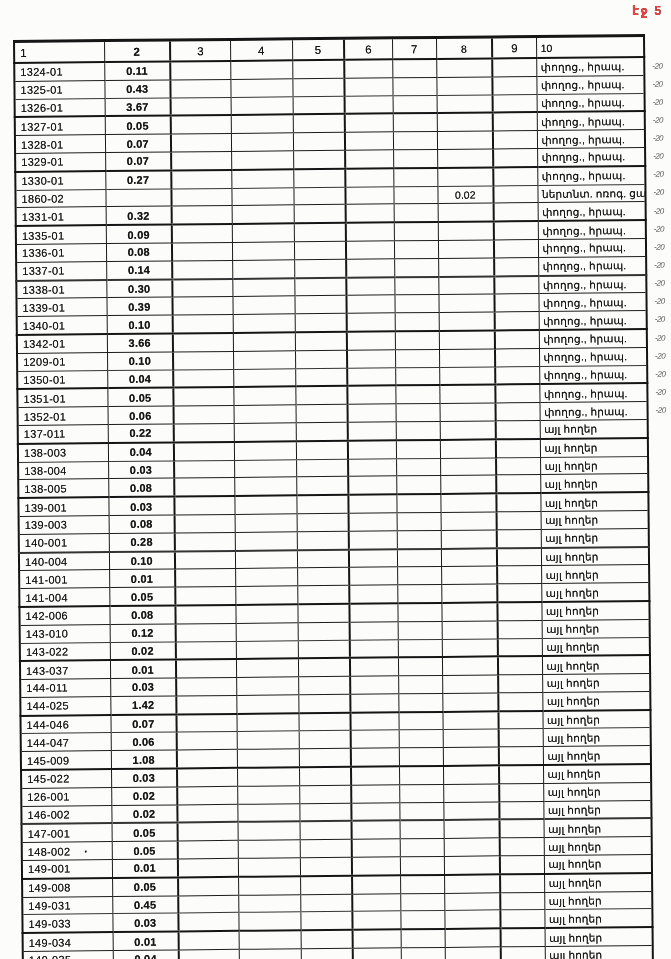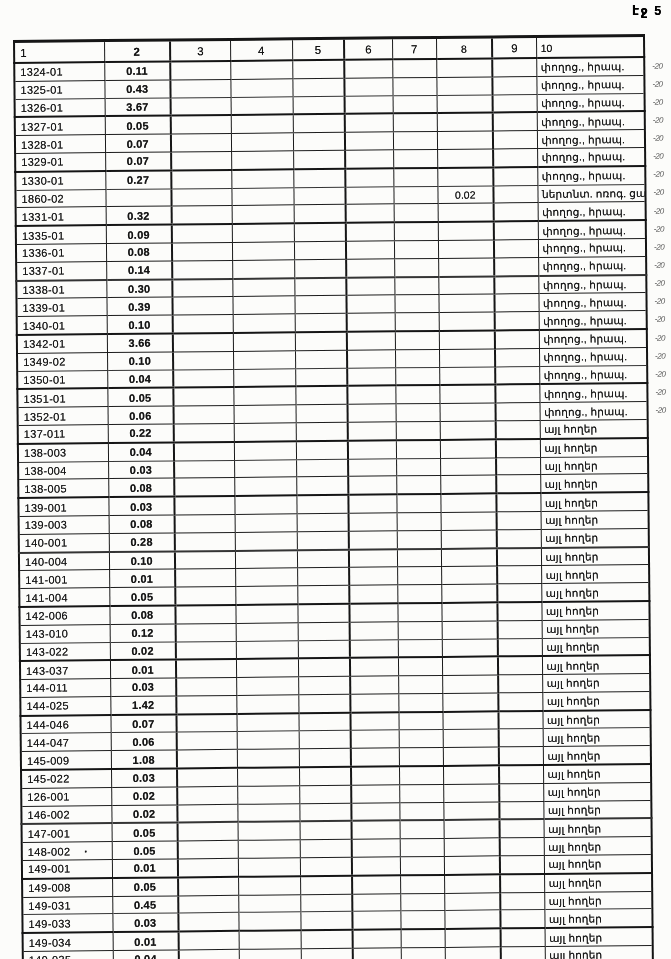--- a/index.html
+++ b/index.html
@@ -4,21 +4,21 @@
 <style>
   html,body{margin:0;padding:0;}
   body{
     width:671px;height:959px;position:relative;overflow:hidden;
     background:#fcfcfa;
     font-family:"Liberation Sans","DejaVu Sans",sans-serif;
     color:#161616;
   }
   .page-label{
     position:absolute;top:3px;left:604px;
-    font-size:12.5px;font-weight:700;letter-spacing:1.5px;color:#000000;
+    font-size:12.5px;font-weight:700;letter-spacing:1.5px;color:#ef4444;
     text-shadow:0 0 .4px #000;
     padding-left:28px;
   }
   .table-wrap{
     position:absolute;left:13px;top:40px;width:662px;
     transform:rotate(-0.55deg);transform-origin:left top;
   }
   table{border-collapse:collapse;table-layout:fixed;width:660px;}
   th,td{
     padding:0;margin:0;overflow:hidden;white-space:nowrap;
@@ -290,21 +290,21 @@
           <td class="c4"></td>
           <td class="c5"></td>
           <td class="c6"></td>
           <td class="c7"></td>
           <td class="c8"></td>
           <td class="c9"></td>
           <td class="c10">փողոց., հրապ.</td>
           <td class="cm">-20</td>
         </tr>
         <tr>
-          <td class="c1">1349-02</td>
+          <td class="c1">1209-01</td>
           <td class="c2">0.10</td>
           <td class="c3"></td>
           <td class="c4"></td>
           <td class="c5"></td>
           <td class="c6"></td>
           <td class="c7"></td>
           <td class="c8"></td>
           <td class="c9"></td>
           <td class="c10">փողոց., հրապ.</td>
           <td class="cm">-20</td>

